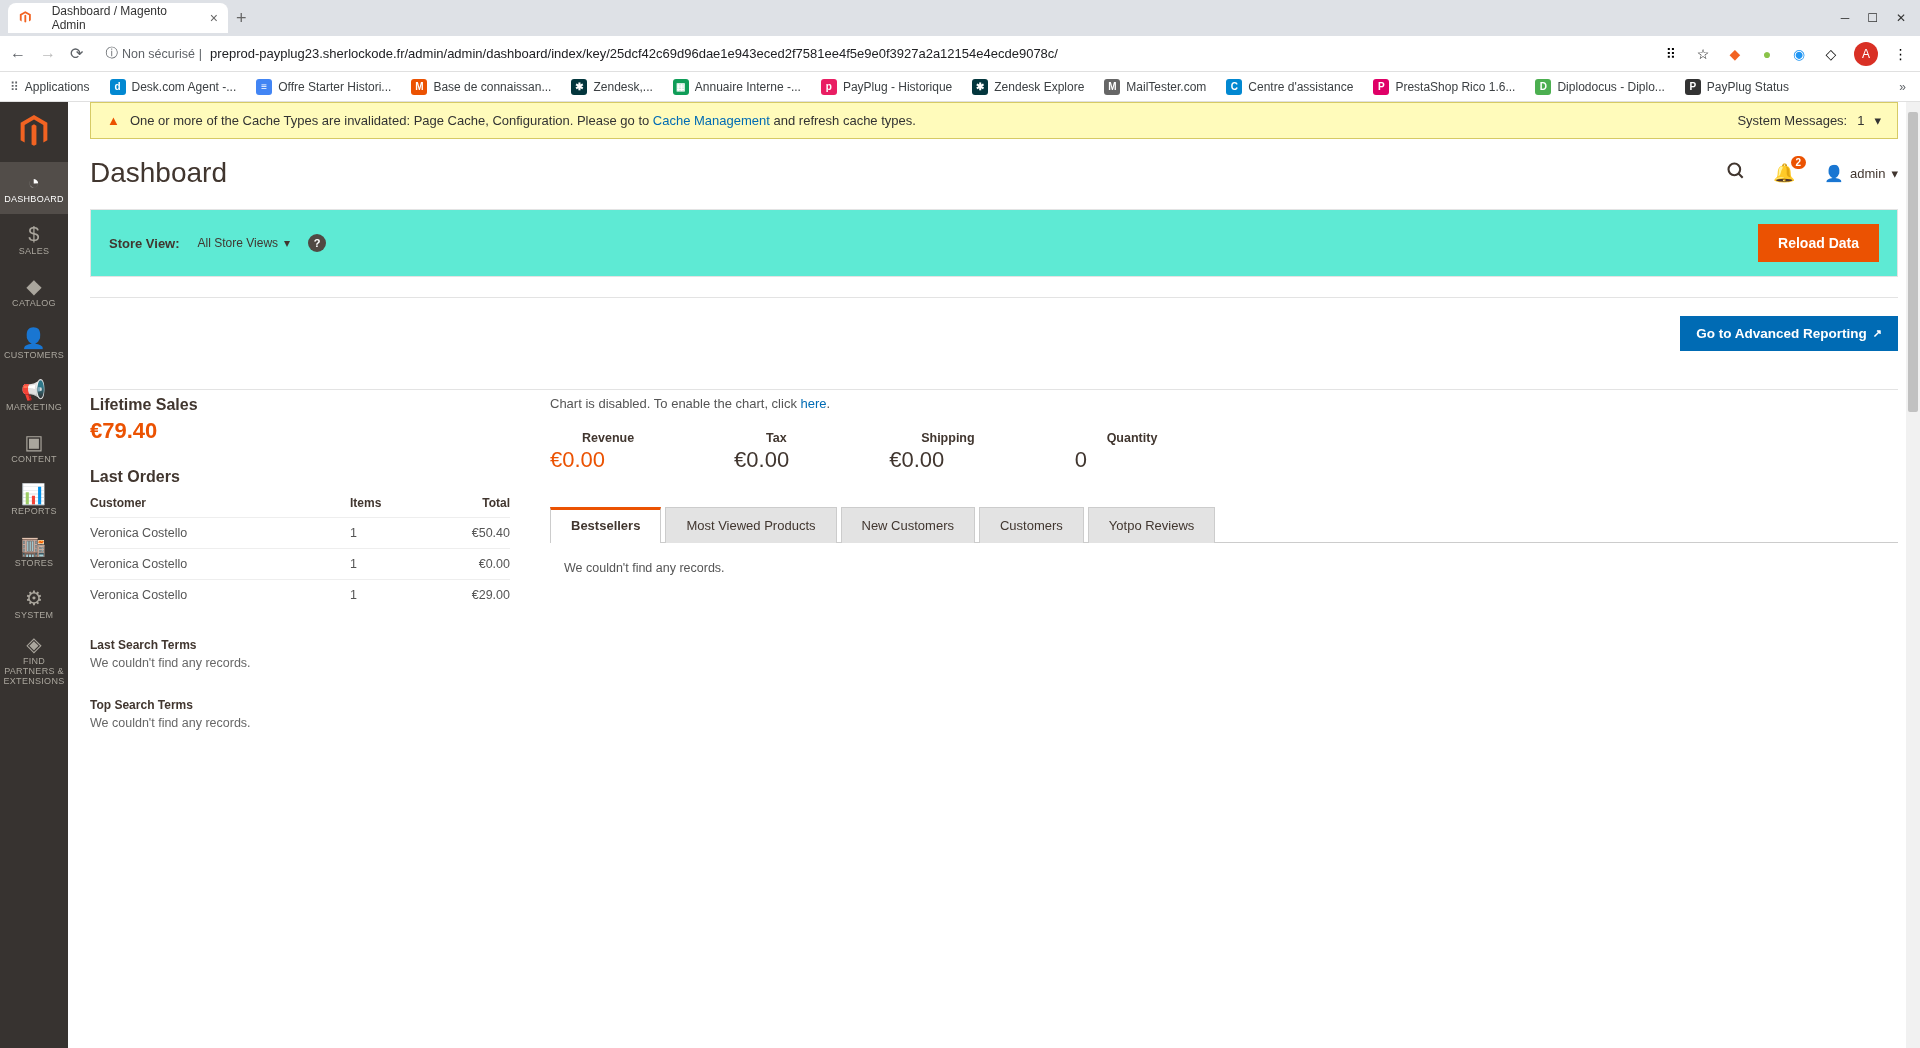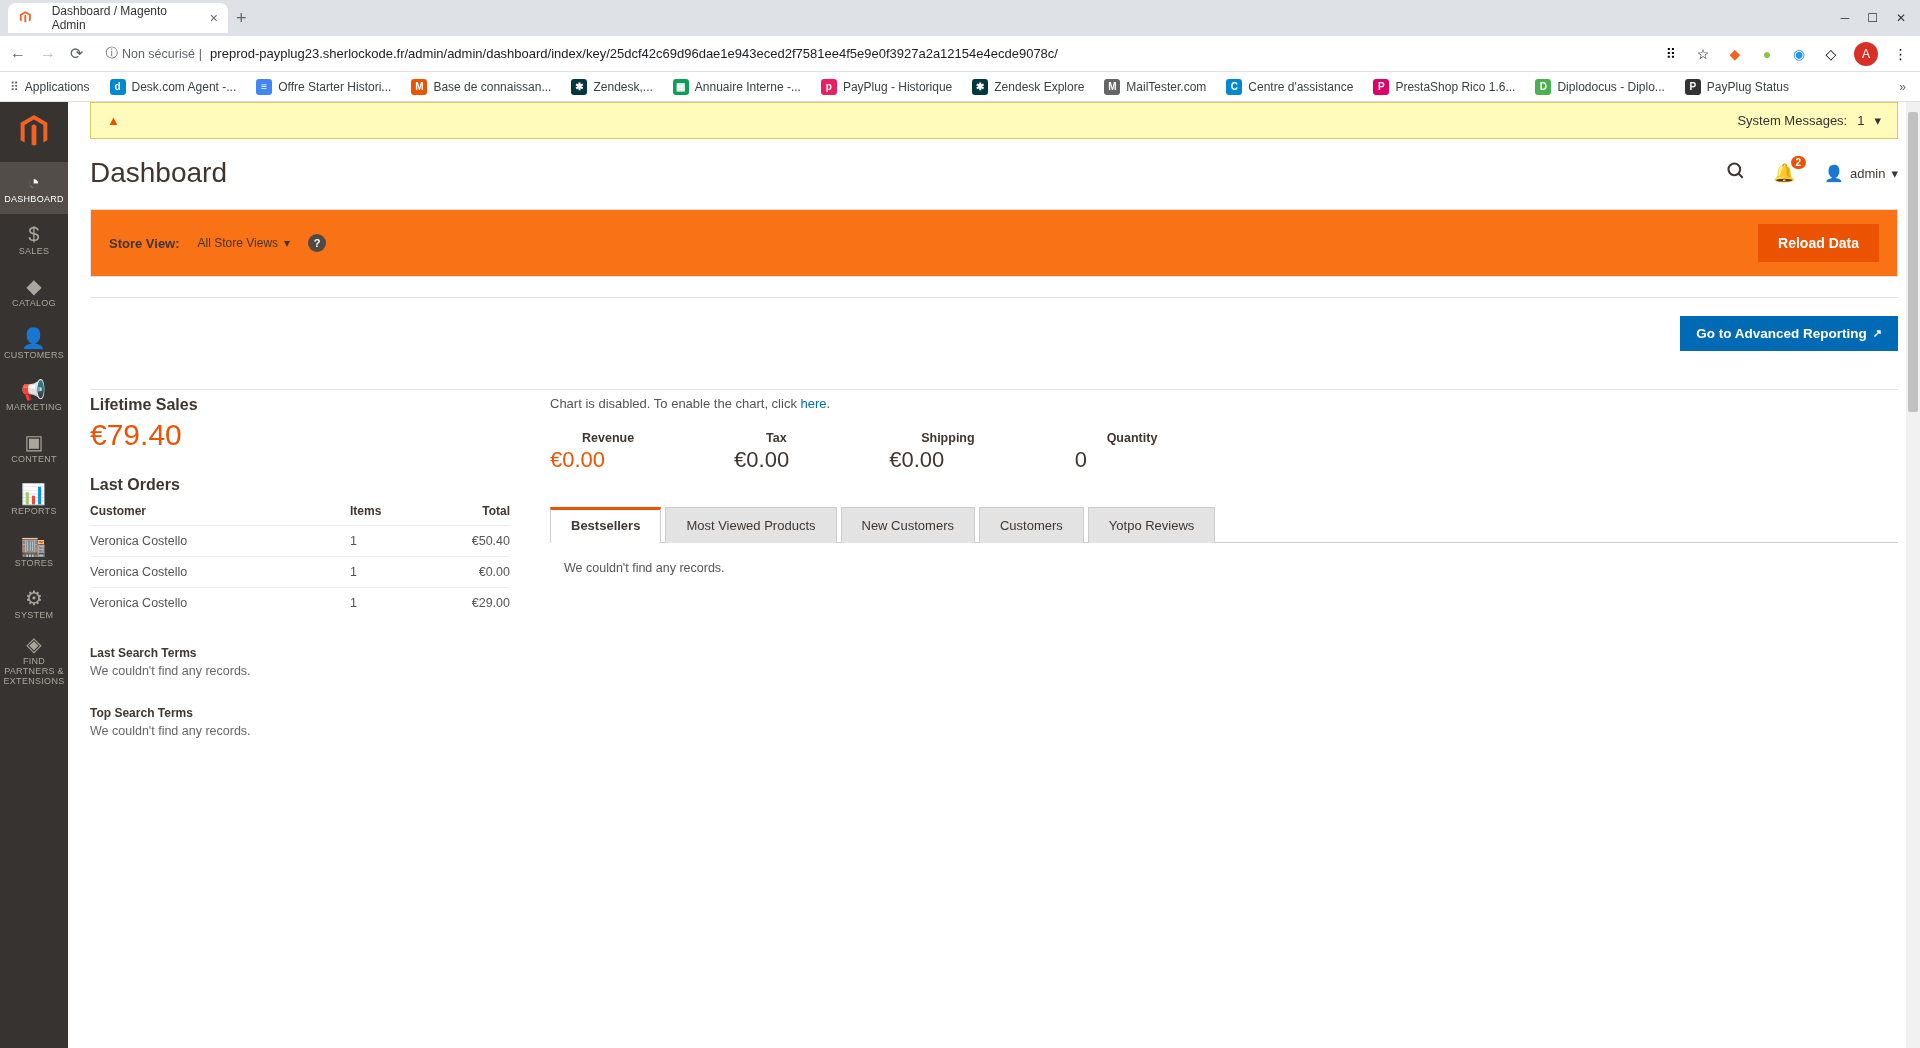--- a/index.html
+++ b/index.html
@@ -54,41 +54,41 @@
 .page-header { display: flex; align-items: center; padding: 18px 22px 10px; }
 .page-title { font-size: 28px; font-weight: 400; color: #41362f; }
 .header-actions { margin-left: auto; display: flex; align-items: center; gap: 28px; }
 .header-actions .search-ic { font-size: 20px; color: #41362f; cursor: pointer; }
 .notif-wrap { position: relative; cursor: pointer; }
 .notif-wrap .bell { font-size: 18px; color: #41362f; }
 .notif-badge { position: absolute; top: -6px; right: -10px; background: #eb5202; color: #fff; border-radius: 9px; font-size: 10px; padding: 1px 5px; font-weight: bold; }
 .user-menu { display: flex; align-items: center; gap: 6px; cursor: pointer; font-size: 13px; color: #41362f; }
 .user-ic { font-size: 16px; }
 
-.store-bar { margin: 10px 22px; background: #f97316; border: 1px solid #e3e3e3; padding: 14px 18px; display: flex; align-items: center; }
+.store-bar { margin: 10px 22px; background: #5eead4; border: 1px solid #e3e3e3; padding: 14px 18px; display: flex; align-items: center; }
 .store-label { font-size: 13px; font-weight: 600; color: #41362f; margin-right: 18px; }
 .store-select { font-size: 12px; color: #41362f; display: flex; align-items: center; gap: 6px; cursor: pointer; }
 .store-help { margin-left: 18px; width: 18px; height: 18px; border-radius: 50%; background: #514943; color: #fff; display: flex; align-items: center; justify-content: center; font-size: 11px; font-weight: bold; cursor: pointer; }
 .reload-btn { margin-left: auto; background: #eb5202; color: #fff; border: none; padding: 11px 20px; font-size: 14px; font-weight: 600; cursor: pointer; }
 
 .section-divider { border-top: 1px solid #e3e3e3; margin: 20px 22px 0; }
 
 .adv-report-row { display: flex; padding: 18px 22px; align-items: flex-start; }
 .adv-report-left h2 { font-size: 17px; font-weight: 600; color: #41362f; margin-bottom: 8px; }
 .adv-report-left p { font-size: 13px; color: #666; }
 .adv-btn { margin-left: auto; background: #006bb4; color: #fff; border: none; padding: 10px 16px; font-size: 13.5px; font-weight: 600; cursor: pointer; display: flex; align-items: center; gap: 6px; }
 .ext-ic { font-size: 11px; }
 
 .dashboard-grid { display: flex; padding: 0 22px; gap: 40px; margin-top: 6px; }
 .left-col { width: 420px; }
 .right-col { flex: 1; }
 
 .stat-block { margin-bottom: 24px; }
 .stat-title { font-size: 16px; font-weight: 600; color: #41362f; margin-bottom: 4px; }
-.stat-value { font-size: 30px; font-weight: 400; }
+.stat-value { font-size: 22px; font-weight: 700; }
 .stat-value.orange { color: #eb5202; }
 .stat-value.dark { color: #41362f; }
 
 .last-orders { margin-top: 8px; }
 .table-head { display: flex; font-size: 12px; font-weight: 600; color: #41362f; padding: 6px 0; border-bottom: 1px solid transparent; }
 .col-customer { flex: 1; }
 .col-items { width: 80px; }
 .col-total { width: 80px; text-align: right; }
 .table-row { display: flex; font-size: 12.5px; color: #555; padding: 8px 0; border-top: 1px solid #eee; }
 
@@ -259,20 +259,23 @@
         <div class="nav-item nav-item-last">
           <span class="ic">◈</span>
           <span class="nav-label">FIND PARTNERS &amp; EXTENSIONS</span>
         </div>
       </div>
   </div>
 
   <div class="main">
     <div class="system-msg">
       <span class="warn-ico">▲</span>
+      <span>
+        <span>One or more of the Cache Types are invalidated: Page Cache, Configuration. Please go to </span><a href="#">Cache Management</a><span> and refresh cache types.</span>
+      </span>
       <span class="system-msg-right">
         <span>System Messages:</span>
         <span>1</span>
         <span>▾</span>
       </span>
     </div>
 
     <div class="page-header">
       <h1 class="page-title">Dashboard</h1>
       <div class="header-actions">

